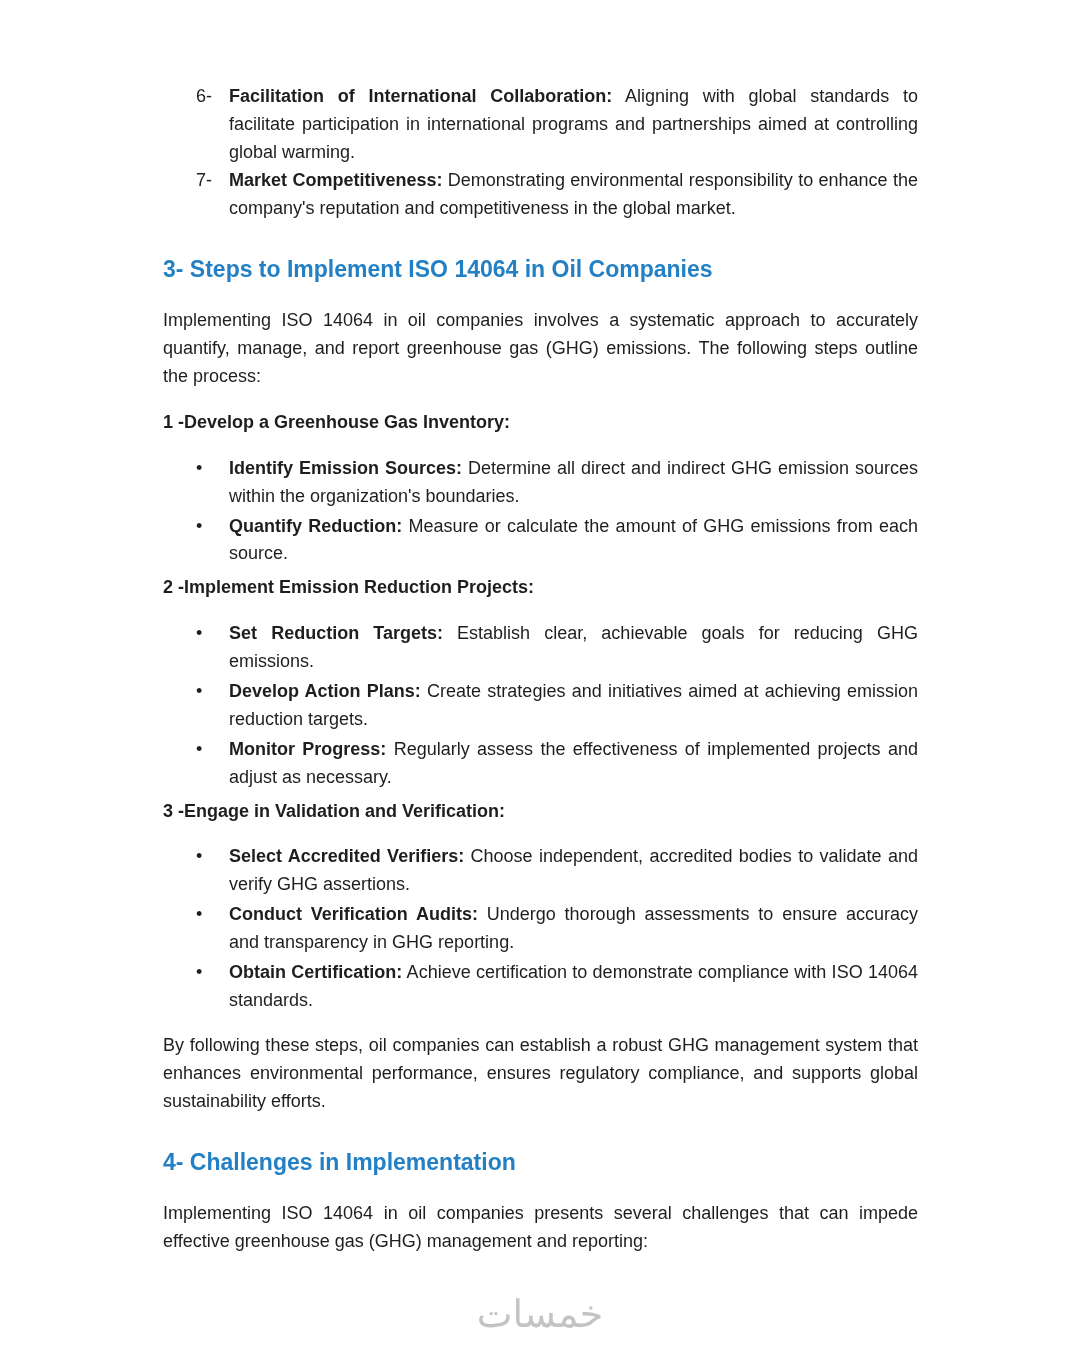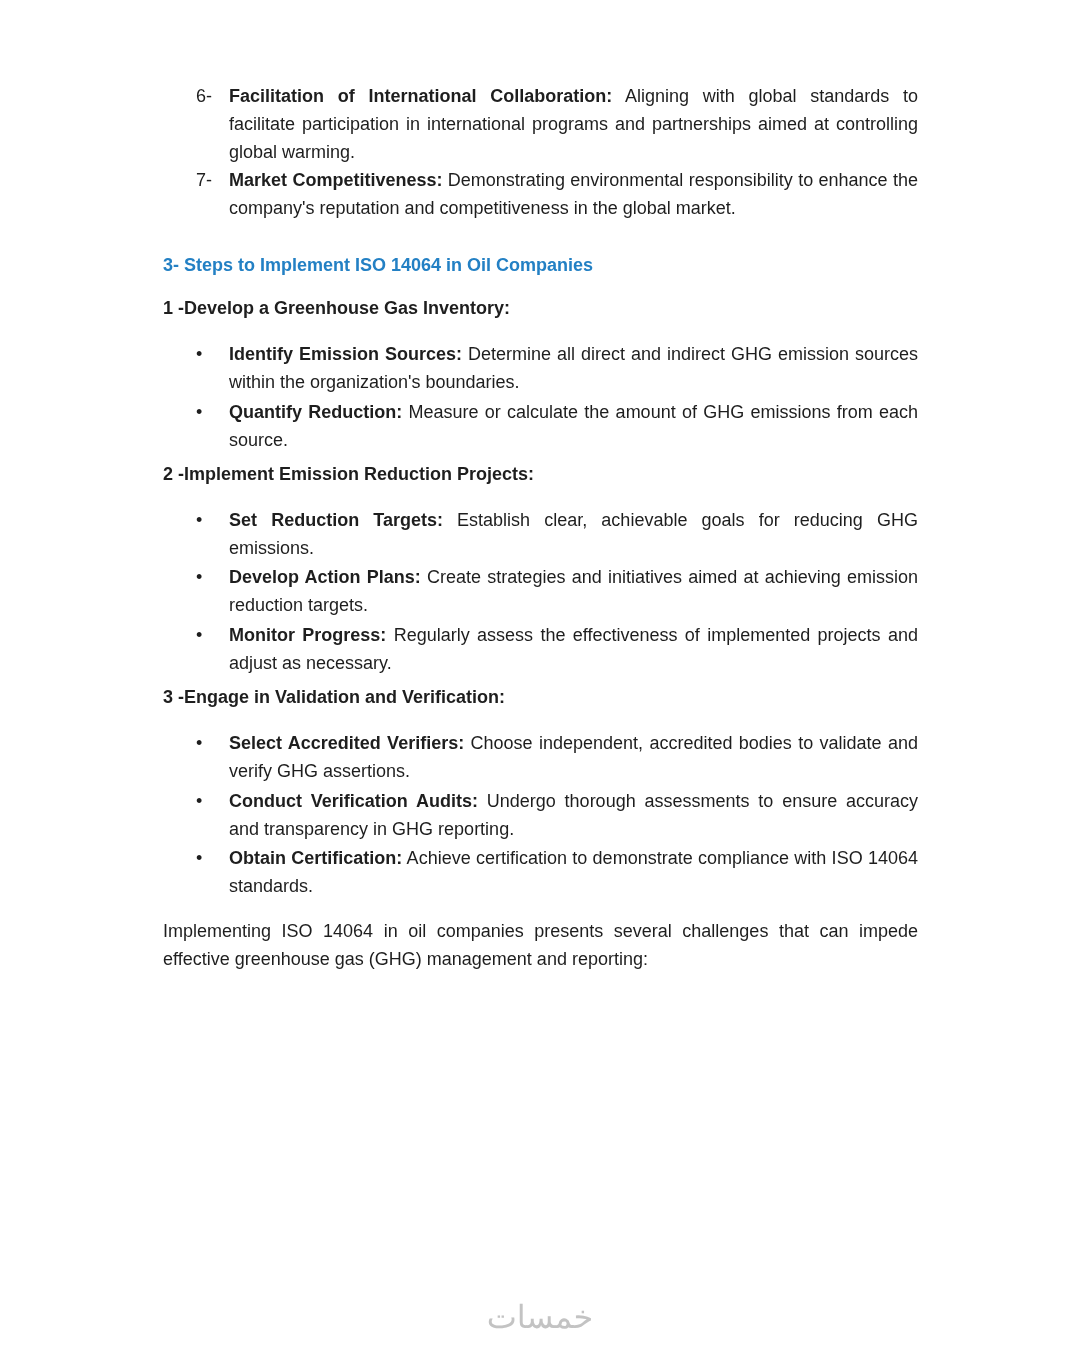--- a/index.html
+++ b/index.html
@@ -21,34 +21,34 @@
     color: #1e1e1e;
     font-size: 18px;
     line-height: 1.55;
   }
   .li-row { display: flex; align-items: flex-start; }
   .li-marker { flex: 0 0 33px; margin-left: 33px; }
   .li-body { flex: 1; text-align: justify; }
   .para { text-align: justify; margin-top: 17px; }
   .sec-heading {
     color: #2380c4;
-    font-size: 18px;
+    font-size: 23px;
     font-weight: 700;
     margin-top: 30px;
   }
   .step-title { font-weight: 700; margin-top: 6px; }
   .bullets { margin-top: 14px; }
   .bullet-row { display: flex; align-items: flex-start; margin-bottom: 2px; }
   b { font-weight: 700; }
   .watermark {
     position: absolute;
     left: 50%; bottom: 16px;
     transform: translateX(-50%);
     color: #c3c3c3;
-    font-size: 32px;
+    font-size: 38px;
     direction: rtl;
     letter-spacing: 1px;
     user-select: none;
   }
 </style>
 </head>
 <body>
 
 <div class="page">
   <div class="content">
@@ -60,20 +60,21 @@
       </div>
       <div class="li-row">
         <span class="li-marker">7-</span>
         <div class="li-body"><b>Market Competitiveness:</b><span> Demonstrating environmental responsibility to enhance the company's reputation and competitiveness in the global market.</span></div>
       </div>
     </div>
 
 
     <h2 class="sec-heading">3- Steps to Implement ISO 14064 in Oil Companies</h2>
 
+    <p class="para">Implementing ISO 14064 in oil companies involves a systematic approach to accurately quantify, manage, and report greenhouse gas (GHG) emissions. The following steps outline the process:</p>
 
     <p class="step-title">1 -Develop a Greenhouse Gas Inventory:</p>
     <div class="bullets">
       <div class="bullet-row">
         <span class="li-marker">•</span>
         <div class="li-body"><b>Identify Emission Sources:</b><span> Determine all direct and indirect GHG emission sources within the organization's boundaries.</span></div>
       </div>
       <div class="bullet-row">
         <span class="li-marker">•</span>
         <div class="li-body"><b>Quantify Reduction:</b><span> Measure or calculate the amount of GHG emissions from each source.</span></div>
@@ -105,20 +106,22 @@
       <div class="bullet-row">
         <span class="li-marker">•</span>
         <div class="li-body"><b>Conduct Verification Audits:</b><span> Undergo thorough assessments to ensure accuracy and transparency in GHG reporting.</span></div>
       </div>
       <div class="bullet-row">
         <span class="li-marker">•</span>
         <div class="li-body"><b>Obtain Certification:</b><span> Achieve certification to demonstrate compliance with ISO 14064 standards.</span></div>
       </div>
     </div>
 
+    <p class="para">By following these steps, oil companies can establish a robust GHG management system that enhances environmental performance, ensures regulatory compliance, and supports global sustainability efforts.</p>
 
+    <h2 class="sec-heading">4- Challenges in Implementation</h2>
 
     <p class="para">Implementing ISO 14064 in oil companies presents several challenges that can impede effective greenhouse gas (GHG) management and reporting:</p>
 
   </div>
 
   <div class="watermark">خمسات</div>
 </div>
 
 </body></html>

